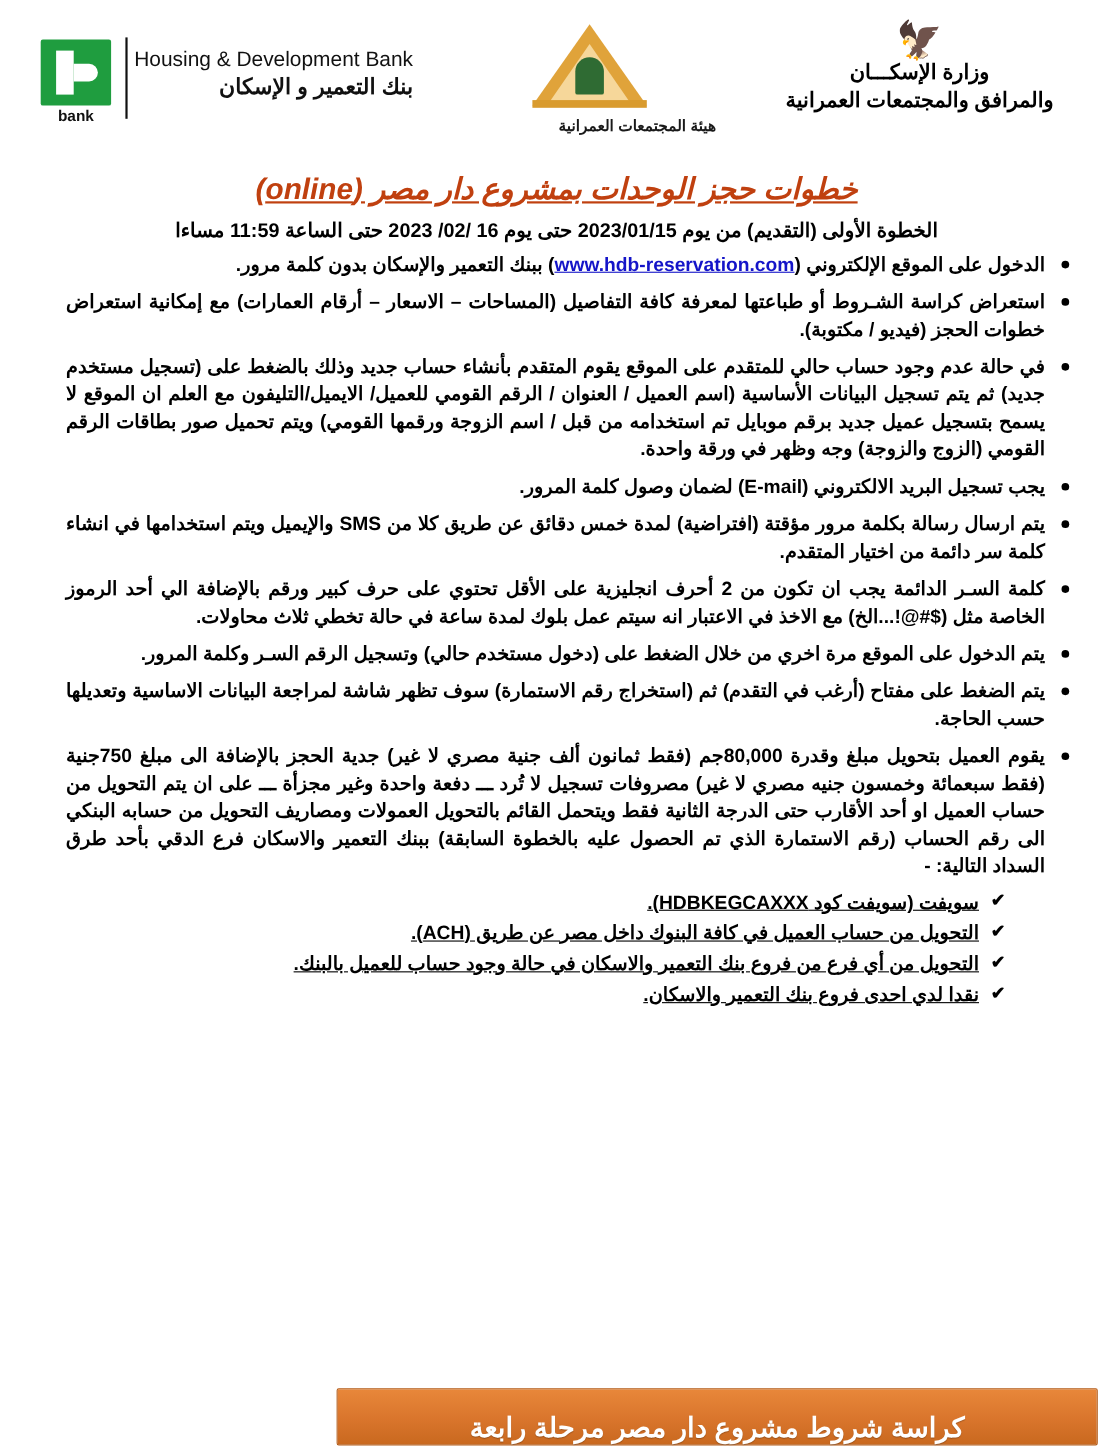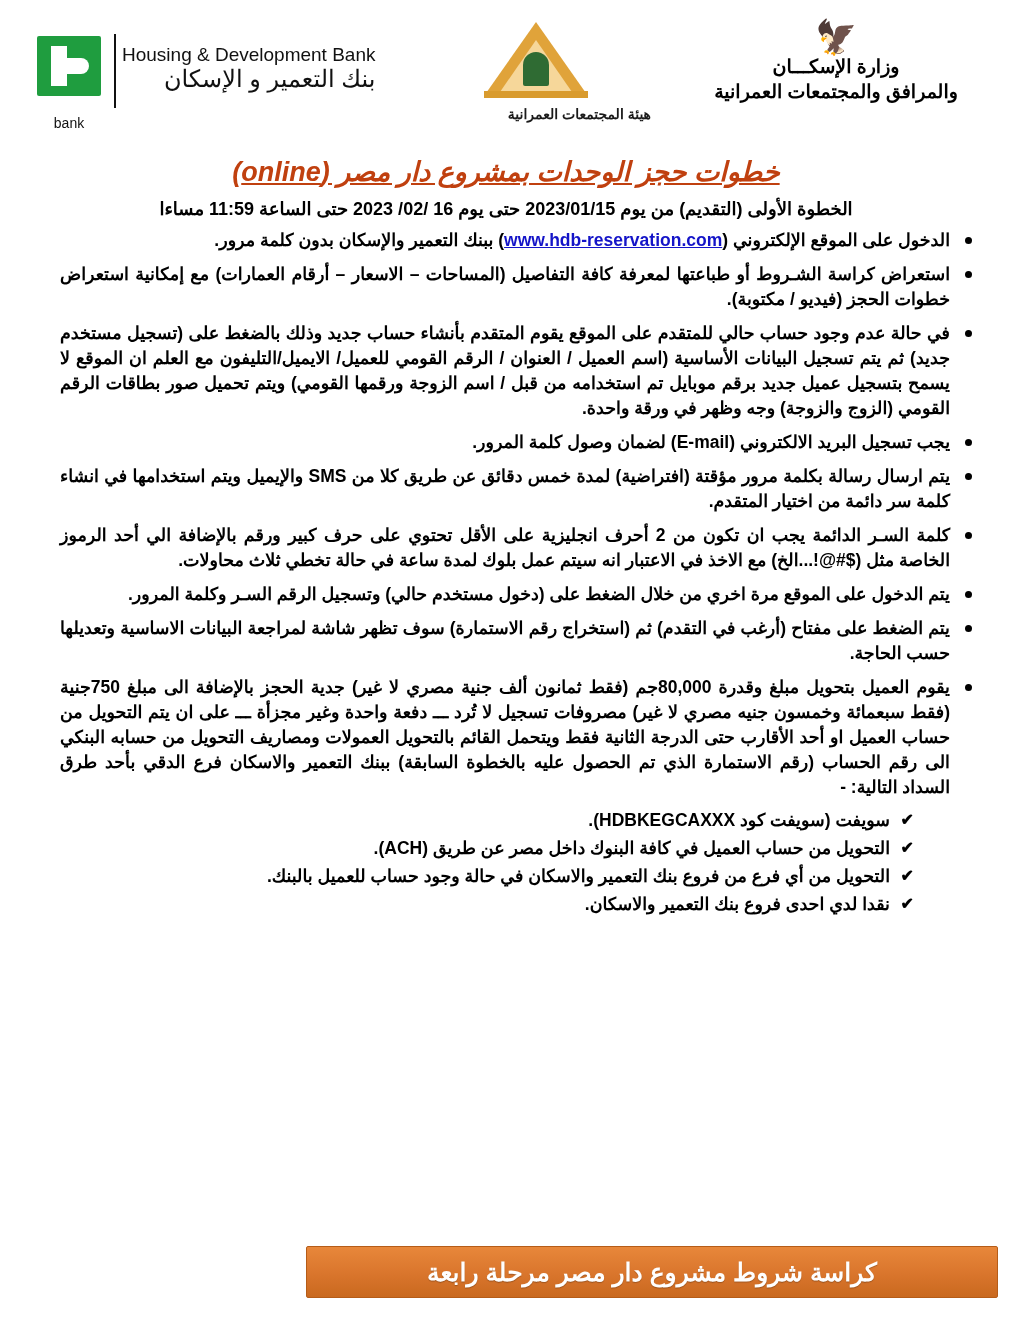--- a/index.html
+++ b/index.html
@@ -117,22 +117,22 @@
     padding-top: 26px;
   }
   .bank-en {
     font-weight: normal;
     font-size: 19px;
     line-height: 22px;
     color: #111;
     white-space: nowrap;
   }
   .bank-ar {
-    font-weight: normal;
-    font-size: 24px;
+    font-weight: bold;
+    font-size: 20px;
     line-height: 26px;
     direction: rtl;
     text-align: right;
     color: #111;
   }
   .bank-mark {
     width: 86px;
     text-align: center;
     padding-top: 18px;
     position: relative;
@@ -167,23 +167,23 @@
   .bank-divider {
     position: absolute;
     right: -4px;
     top: 16px;
     width: 2px;
     height: 74px;
     background: #111;
   }
   .bank-word {
     font-size: 14px;
-    font-weight: normal;
+    font-weight: bold;
     color: #111;
-    margin-top: 19px;
+    margin-top: 1px;
     direction: ltr;
   }
 
   
   .doc-title {
     text-align: center;
     font-size: 27px;
     font-weight: bold;
     color: #c0400f;
     margin: 6px 0 10px 0;
@@ -238,20 +238,21 @@
     color: #1414c8;
     text-decoration: underline;
     direction: ltr;
     unicode-bidi: embed;
   }
 
   ul.check-list {
     list-style: none;
     margin: 6px 0 0 0;
     padding: 0 36px 0 0;
+    text-decoration: underline;
   }
   ul.check-list > li {
     position: relative;
     padding-right: 24px;
     font-size: 17.5px;
     line-height: 28px;
     font-weight: bold;
     text-align: right;
   }
   ul.check-list > li::before {
@@ -259,27 +260,27 @@
     position: absolute;
     right: 0px;
     top: 0px;
     font-size: 16px;
   }
 
   
   .footer-banner {
     position: absolute;
     right: 14px;
-    bottom: 22px;
+    bottom: 6px;
     width: 690px;
     height: 50px;
     background: linear-gradient(180deg, #e8873a 0%, #d9752c 55%, #c9691f 100%);
     border: 1px solid #b55c18;
     display: flex;
-    align-items: center;
+    align-items: flex-end;
     justify-content: center;
     border-radius: 2px;
   }
   .footer-banner span {
     color: #ffffff;
     font-size: 25px;
     font-weight: bold;
     direction: rtl;
     text-shadow: 0 1px 1px rgba(0,0,0,.25);
   }

